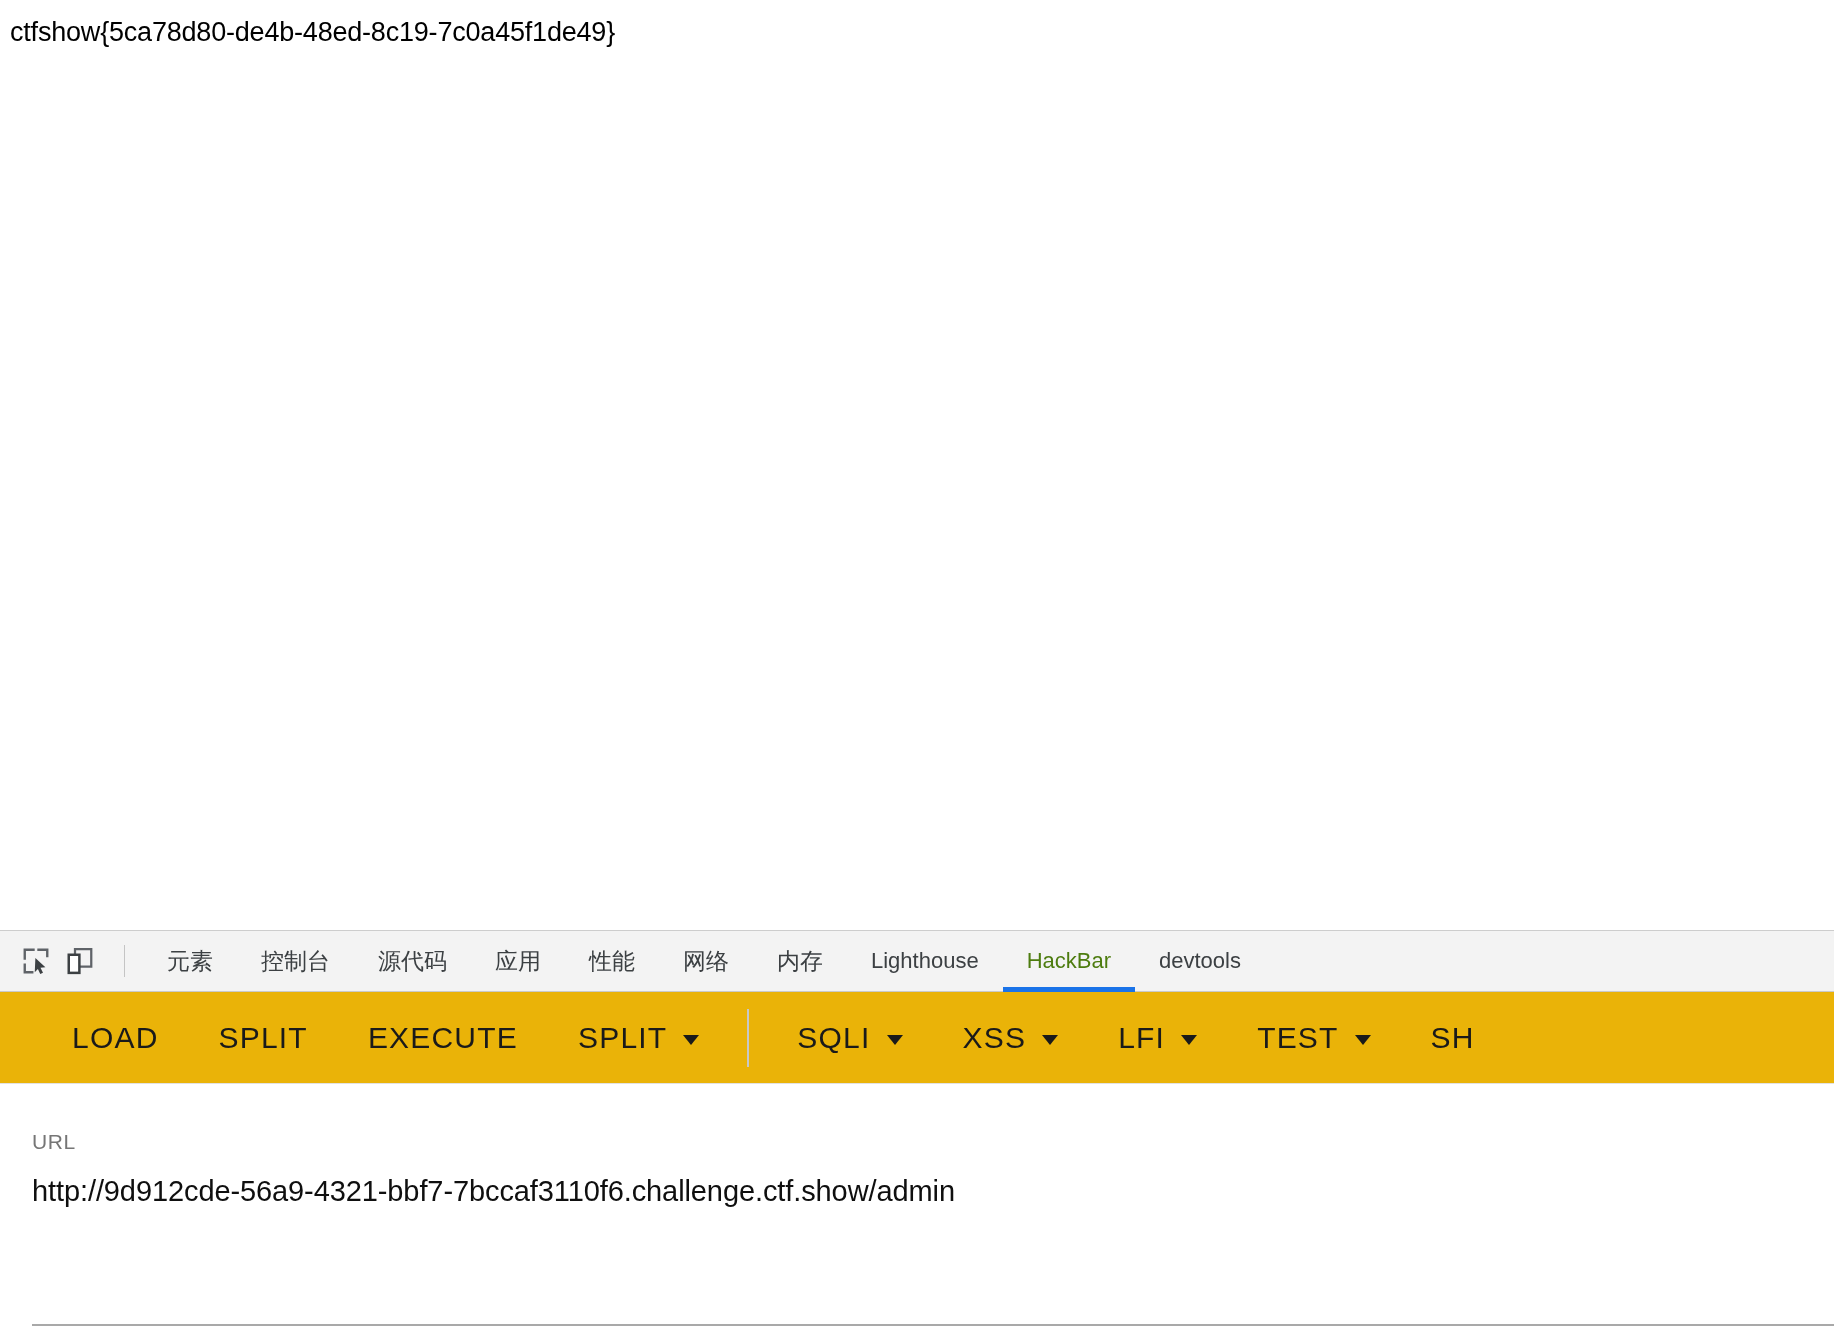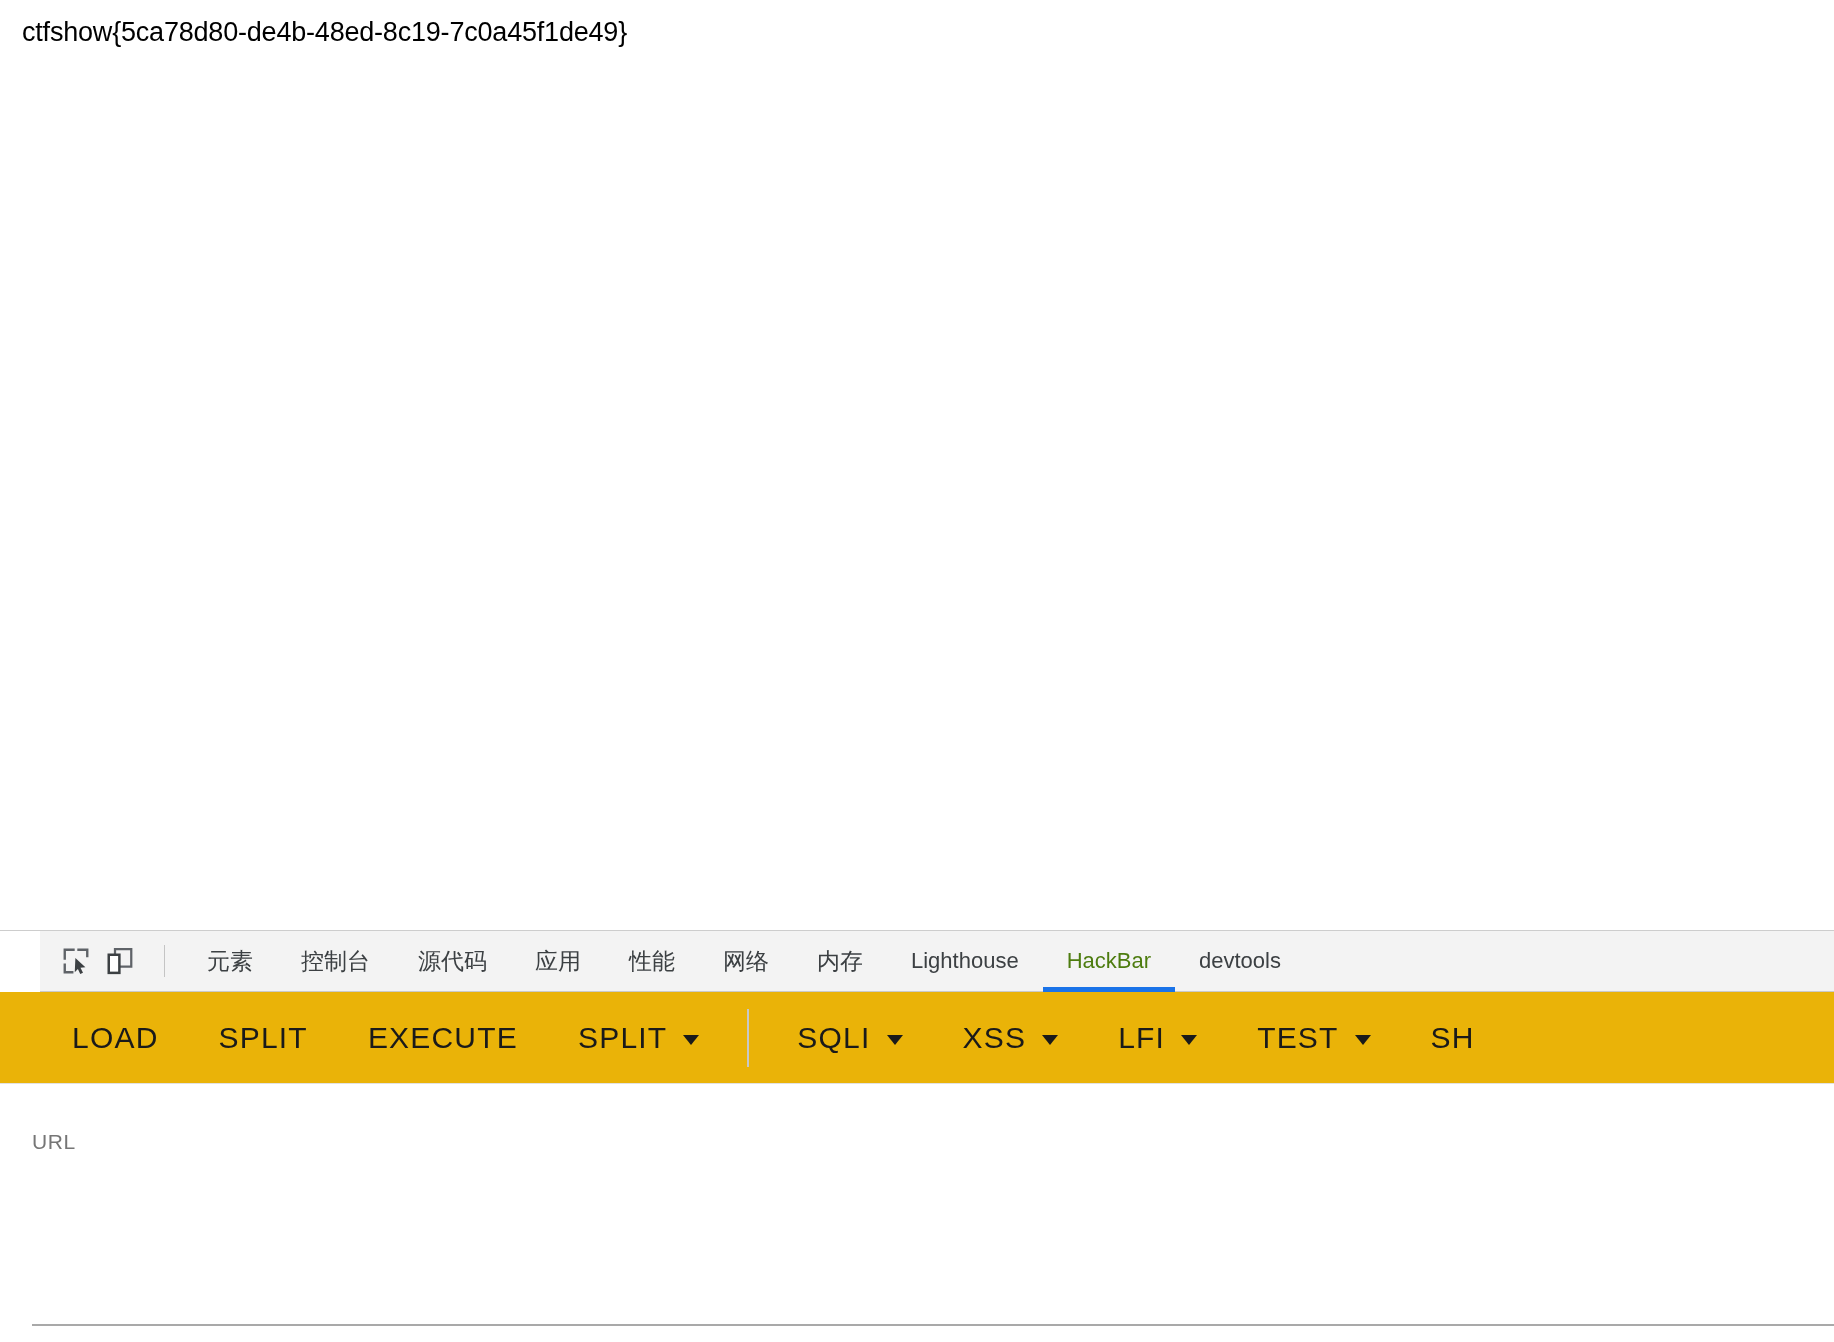--- a/index.html
+++ b/index.html
@@ -32,21 +32,20 @@
   .flag-text {
     position: absolute;
     left: 10px;
     top: 15px;
     font-family: "Liberation Sans", sans-serif;
     font-size: 27px;
     line-height: 34px;
     color: #000000;
     white-space: nowrap;
     letter-spacing: -0.2px;
-    margin-left: 12px;
   }
 
   
   .devtools {
     position: relative;
     flex: 1 1 auto;
     background: #ffffff;
     border-top: 1px solid #cdcdcd;
     display: flex;
     flex-direction: column;
@@ -56,21 +55,20 @@
   
   .devtools-tabbar {
     position: relative;
     height: 61px;
     background: #f3f3f3;
     border-bottom: 1px solid #cacaca;
     display: flex;
     align-items: center;
     padding-left: 14px;
     flex: 0 0 auto;
-    margin-left: 40px;
   }
 
   .tb-icon {
     width: 44px;
     height: 44px;
     display: flex;
     align-items: center;
     justify-content: center;
     cursor: pointer;
     flex: 0 0 auto;
@@ -307,18 +305,19 @@
       <div class="hb-gap-sm"></div>
 
       <div class="hb-btn">
         <span class="label">SH</span>
       </div>
     </div>
 
     <div class="hackbar-body">
       <div class="url-field">
         <div class="url-label">URL</div>
+        <div class="url-value" placeholder="URL">http://9d912cde-56a9-4321-bbf7-7bccaf3110f6.challenge.ctf.show/admin</div>
       </div>
       <div class="panel-hr"></div>
     </div>
 
   </div>
 </div>
 
 </body></html>

